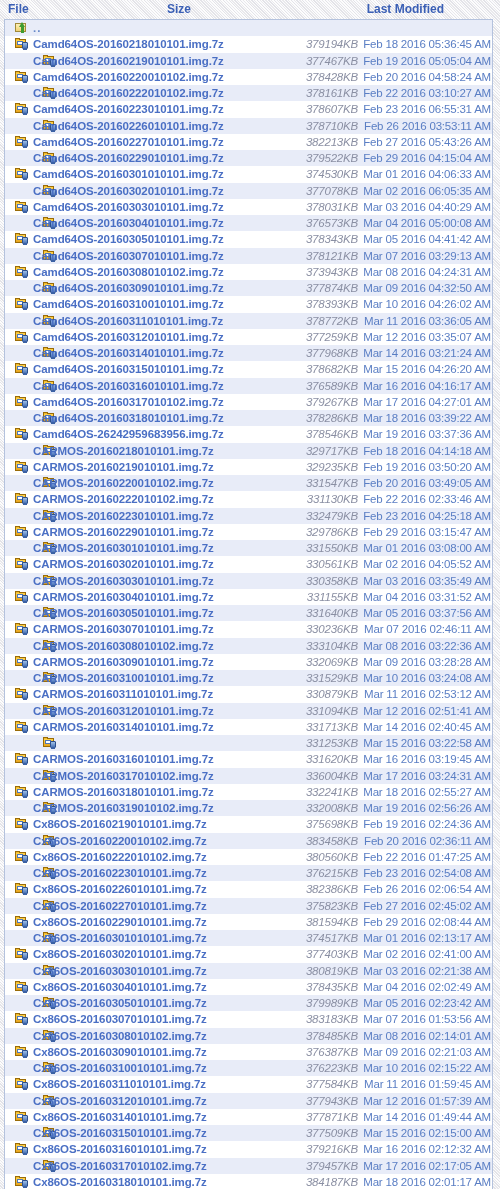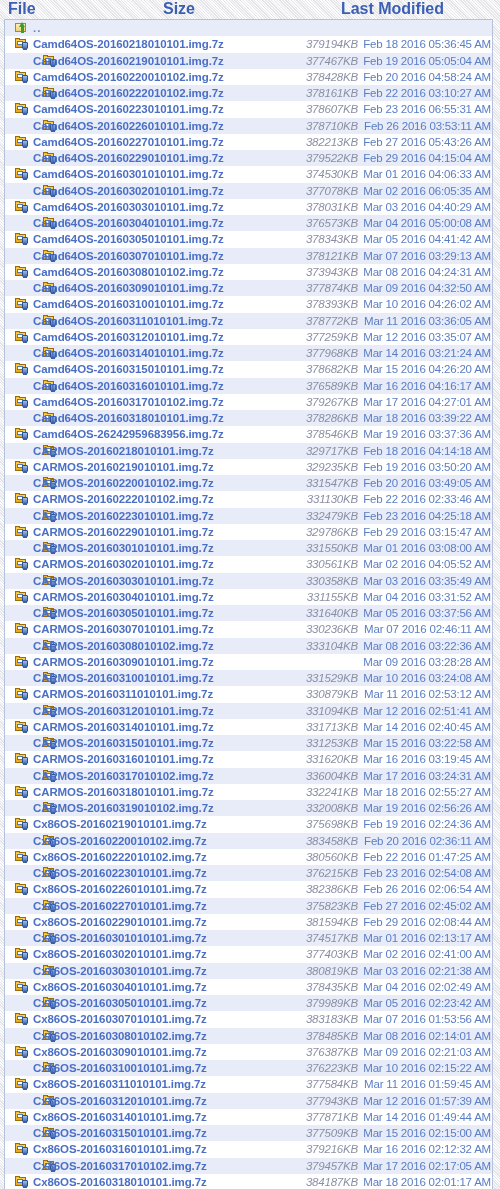--- a/index.html
+++ b/index.html
@@ -23,21 +23,21 @@
         #fbfbfd 3px, #fbfbfd 4px);
   }
 
   
   .hdr{
     position:relative;
     height:18px;
     line-height:18px;
     padding:0 10px 0 8px;
     box-sizing:border-box;
-    font-size:16px;
+    font-size:12px;
     font-weight:bold;
     color:#3a5fb5;
     background:transparent;
   }
   .hdr .h-file{position:absolute;left:8px;top:0;}
   .hdr .h-size{position:absolute;left:0;top:0;width:358px;text-align:center;}
   .hdr .h-mod{position:absolute;left:0;top:0;width:444px;text-align:right;}
 
   
   .frame{
@@ -201,26 +201,26 @@
         <div class="row odd"><span class="icon ico-pkg"><span class="body"></span><span class="tab"></span><span class="inner"></span><span class="blue"></span><span class="stand"></span></span><span class="fname">CARMOS-20160222010102.img.7z</span><span class="fsize">331130KB</span><span class="fmod">Feb 22 2016 02:33:46 AM</span></div>
         <div class="row even"><span class="icon ico-pkg"><span class="body"></span><span class="tab"></span><span class="inner"></span><span class="blue"></span><span class="stand"></span></span><span class="fname">CARMOS-20160223010101.img.7z</span><span class="fsize">332479KB</span><span class="fmod">Feb 23 2016 04:25:18 AM</span></div>
         <div class="row odd"><span class="icon ico-pkg"><span class="body"></span><span class="tab"></span><span class="inner"></span><span class="blue"></span><span class="stand"></span></span><span class="fname">CARMOS-20160229010101.img.7z</span><span class="fsize">329786KB</span><span class="fmod">Feb 29 2016 03:15:47 AM</span></div>
         <div class="row even"><span class="icon ico-pkg"><span class="body"></span><span class="tab"></span><span class="inner"></span><span class="blue"></span><span class="stand"></span></span><span class="fname">CARMOS-20160301010101.img.7z</span><span class="fsize">331550KB</span><span class="fmod">Mar 01 2016 03:08:00 AM</span></div>
         <div class="row odd"><span class="icon ico-pkg"><span class="body"></span><span class="tab"></span><span class="inner"></span><span class="blue"></span><span class="stand"></span></span><span class="fname">CARMOS-20160302010101.img.7z</span><span class="fsize">330561KB</span><span class="fmod">Mar 02 2016 04:05:52 AM</span></div>
         <div class="row even"><span class="icon ico-pkg"><span class="body"></span><span class="tab"></span><span class="inner"></span><span class="blue"></span><span class="stand"></span></span><span class="fname">CARMOS-20160303010101.img.7z</span><span class="fsize">330358KB</span><span class="fmod">Mar 03 2016 03:35:49 AM</span></div>
         <div class="row odd"><span class="icon ico-pkg"><span class="body"></span><span class="tab"></span><span class="inner"></span><span class="blue"></span><span class="stand"></span></span><span class="fname">CARMOS-20160304010101.img.7z</span><span class="fsize">331155KB</span><span class="fmod">Mar 04 2016 03:31:52 AM</span></div>
         <div class="row even"><span class="icon ico-pkg"><span class="body"></span><span class="tab"></span><span class="inner"></span><span class="blue"></span><span class="stand"></span></span><span class="fname">CARMOS-20160305010101.img.7z</span><span class="fsize">331640KB</span><span class="fmod">Mar 05 2016 03:37:56 AM</span></div>
         <div class="row odd"><span class="icon ico-pkg"><span class="body"></span><span class="tab"></span><span class="inner"></span><span class="blue"></span><span class="stand"></span></span><span class="fname">CARMOS-20160307010101.img.7z</span><span class="fsize">330236KB</span><span class="fmod">Mar 07 2016 02:46:11 AM</span></div>
         <div class="row even"><span class="icon ico-pkg"><span class="body"></span><span class="tab"></span><span class="inner"></span><span class="blue"></span><span class="stand"></span></span><span class="fname">CARMOS-20160308010102.img.7z</span><span class="fsize">333104KB</span><span class="fmod">Mar 08 2016 03:22:36 AM</span></div>
-        <div class="row odd"><span class="icon ico-pkg"><span class="body"></span><span class="tab"></span><span class="inner"></span><span class="blue"></span><span class="stand"></span></span><span class="fname">CARMOS-20160309010101.img.7z</span><span class="fmod">Mar 09 2016 03:28:28 AM</span></div>
+        <div class="row odd"><span class="icon ico-pkg"><span class="body"></span><span class="tab"></span><span class="inner"></span><span class="blue"></span><span class="stand"></span></span><span class="fname">CARMOS-20160309010101.img.7z</span><span class="fsize">332069KB</span><span class="fmod">Mar 09 2016 03:28:28 AM</span></div>
         <div class="row even"><span class="icon ico-pkg"><span class="body"></span><span class="tab"></span><span class="inner"></span><span class="blue"></span><span class="stand"></span></span><span class="fname">CARMOS-20160310010101.img.7z</span><span class="fsize">331529KB</span><span class="fmod">Mar 10 2016 03:24:08 AM</span></div>
         <div class="row odd"><span class="icon ico-pkg"><span class="body"></span><span class="tab"></span><span class="inner"></span><span class="blue"></span><span class="stand"></span></span><span class="fname">CARMOS-20160311010101.img.7z</span><span class="fsize">330879KB</span><span class="fmod">Mar 11 2016 02:53:12 AM</span></div>
         <div class="row even"><span class="icon ico-pkg"><span class="body"></span><span class="tab"></span><span class="inner"></span><span class="blue"></span><span class="stand"></span></span><span class="fname">CARMOS-20160312010101.img.7z</span><span class="fsize">331094KB</span><span class="fmod">Mar 12 2016 02:51:41 AM</span></div>
         <div class="row odd"><span class="icon ico-pkg"><span class="body"></span><span class="tab"></span><span class="inner"></span><span class="blue"></span><span class="stand"></span></span><span class="fname">CARMOS-20160314010101.img.7z</span><span class="fsize">331713KB</span><span class="fmod">Mar 14 2016 02:40:45 AM</span></div>
-        <div class="row even"><span class="icon ico-pkg"><span class="body"></span><span class="tab"></span><span class="inner"></span><span class="blue"></span><span class="stand"></span></span><span class="fname">CARMOS-20160315010101.img.7z</span><span class="fsize">331253KB</span><span class="fmod">Mar 15 2016 03:22:58 AM</span></div>
+        <div class="row even"><span class="icon ico-pkg"><span class="body"></span><span class="tab"></span><span class="inner"></span><span class="blue"></span><span class="stand"></span></span><span class="fsize">331253KB</span><span class="fmod">Mar 15 2016 03:22:58 AM</span></div>
         <div class="row odd"><span class="icon ico-pkg"><span class="body"></span><span class="tab"></span><span class="inner"></span><span class="blue"></span><span class="stand"></span></span><span class="fname">CARMOS-20160316010101.img.7z</span><span class="fsize">331620KB</span><span class="fmod">Mar 16 2016 03:19:45 AM</span></div>
         <div class="row even"><span class="icon ico-pkg"><span class="body"></span><span class="tab"></span><span class="inner"></span><span class="blue"></span><span class="stand"></span></span><span class="fname">CARMOS-20160317010102.img.7z</span><span class="fsize">336004KB</span><span class="fmod">Mar 17 2016 03:24:31 AM</span></div>
         <div class="row odd"><span class="icon ico-pkg"><span class="body"></span><span class="tab"></span><span class="inner"></span><span class="blue"></span><span class="stand"></span></span><span class="fname">CARMOS-20160318010101.img.7z</span><span class="fsize">332241KB</span><span class="fmod">Mar 18 2016 02:55:27 AM</span></div>
         <div class="row even"><span class="icon ico-pkg"><span class="body"></span><span class="tab"></span><span class="inner"></span><span class="blue"></span><span class="stand"></span></span><span class="fname">CARMOS-20160319010102.img.7z</span><span class="fsize">332008KB</span><span class="fmod">Mar 19 2016 02:56:26 AM</span></div>
         <div class="row odd"><span class="icon ico-pkg"><span class="body"></span><span class="tab"></span><span class="inner"></span><span class="blue"></span><span class="stand"></span></span><span class="fname">Cx86OS-20160219010101.img.7z</span><span class="fsize">375698KB</span><span class="fmod">Feb 19 2016 02:24:36 AM</span></div>
         <div class="row even"><span class="icon ico-pkg"><span class="body"></span><span class="tab"></span><span class="inner"></span><span class="blue"></span><span class="stand"></span></span><span class="fname">Cx86OS-20160220010102.img.7z</span><span class="fsize">383458KB</span><span class="fmod">Feb 20 2016 02:36:11 AM</span></div>
         <div class="row odd"><span class="icon ico-pkg"><span class="body"></span><span class="tab"></span><span class="inner"></span><span class="blue"></span><span class="stand"></span></span><span class="fname">Cx86OS-20160222010102.img.7z</span><span class="fsize">380560KB</span><span class="fmod">Feb 22 2016 01:47:25 AM</span></div>
         <div class="row even"><span class="icon ico-pkg"><span class="body"></span><span class="tab"></span><span class="inner"></span><span class="blue"></span><span class="stand"></span></span><span class="fname">Cx86OS-20160223010101.img.7z</span><span class="fsize">376215KB</span><span class="fmod">Feb 23 2016 02:54:08 AM</span></div>
         <div class="row odd"><span class="icon ico-pkg"><span class="body"></span><span class="tab"></span><span class="inner"></span><span class="blue"></span><span class="stand"></span></span><span class="fname">Cx86OS-20160226010101.img.7z</span><span class="fsize">382386KB</span><span class="fmod">Feb 26 2016 02:06:54 AM</span></div>
         <div class="row even"><span class="icon ico-pkg"><span class="body"></span><span class="tab"></span><span class="inner"></span><span class="blue"></span><span class="stand"></span></span><span class="fname">Cx86OS-20160227010101.img.7z</span><span class="fsize">375823KB</span><span class="fmod">Feb 27 2016 02:45:02 AM</span></div>

